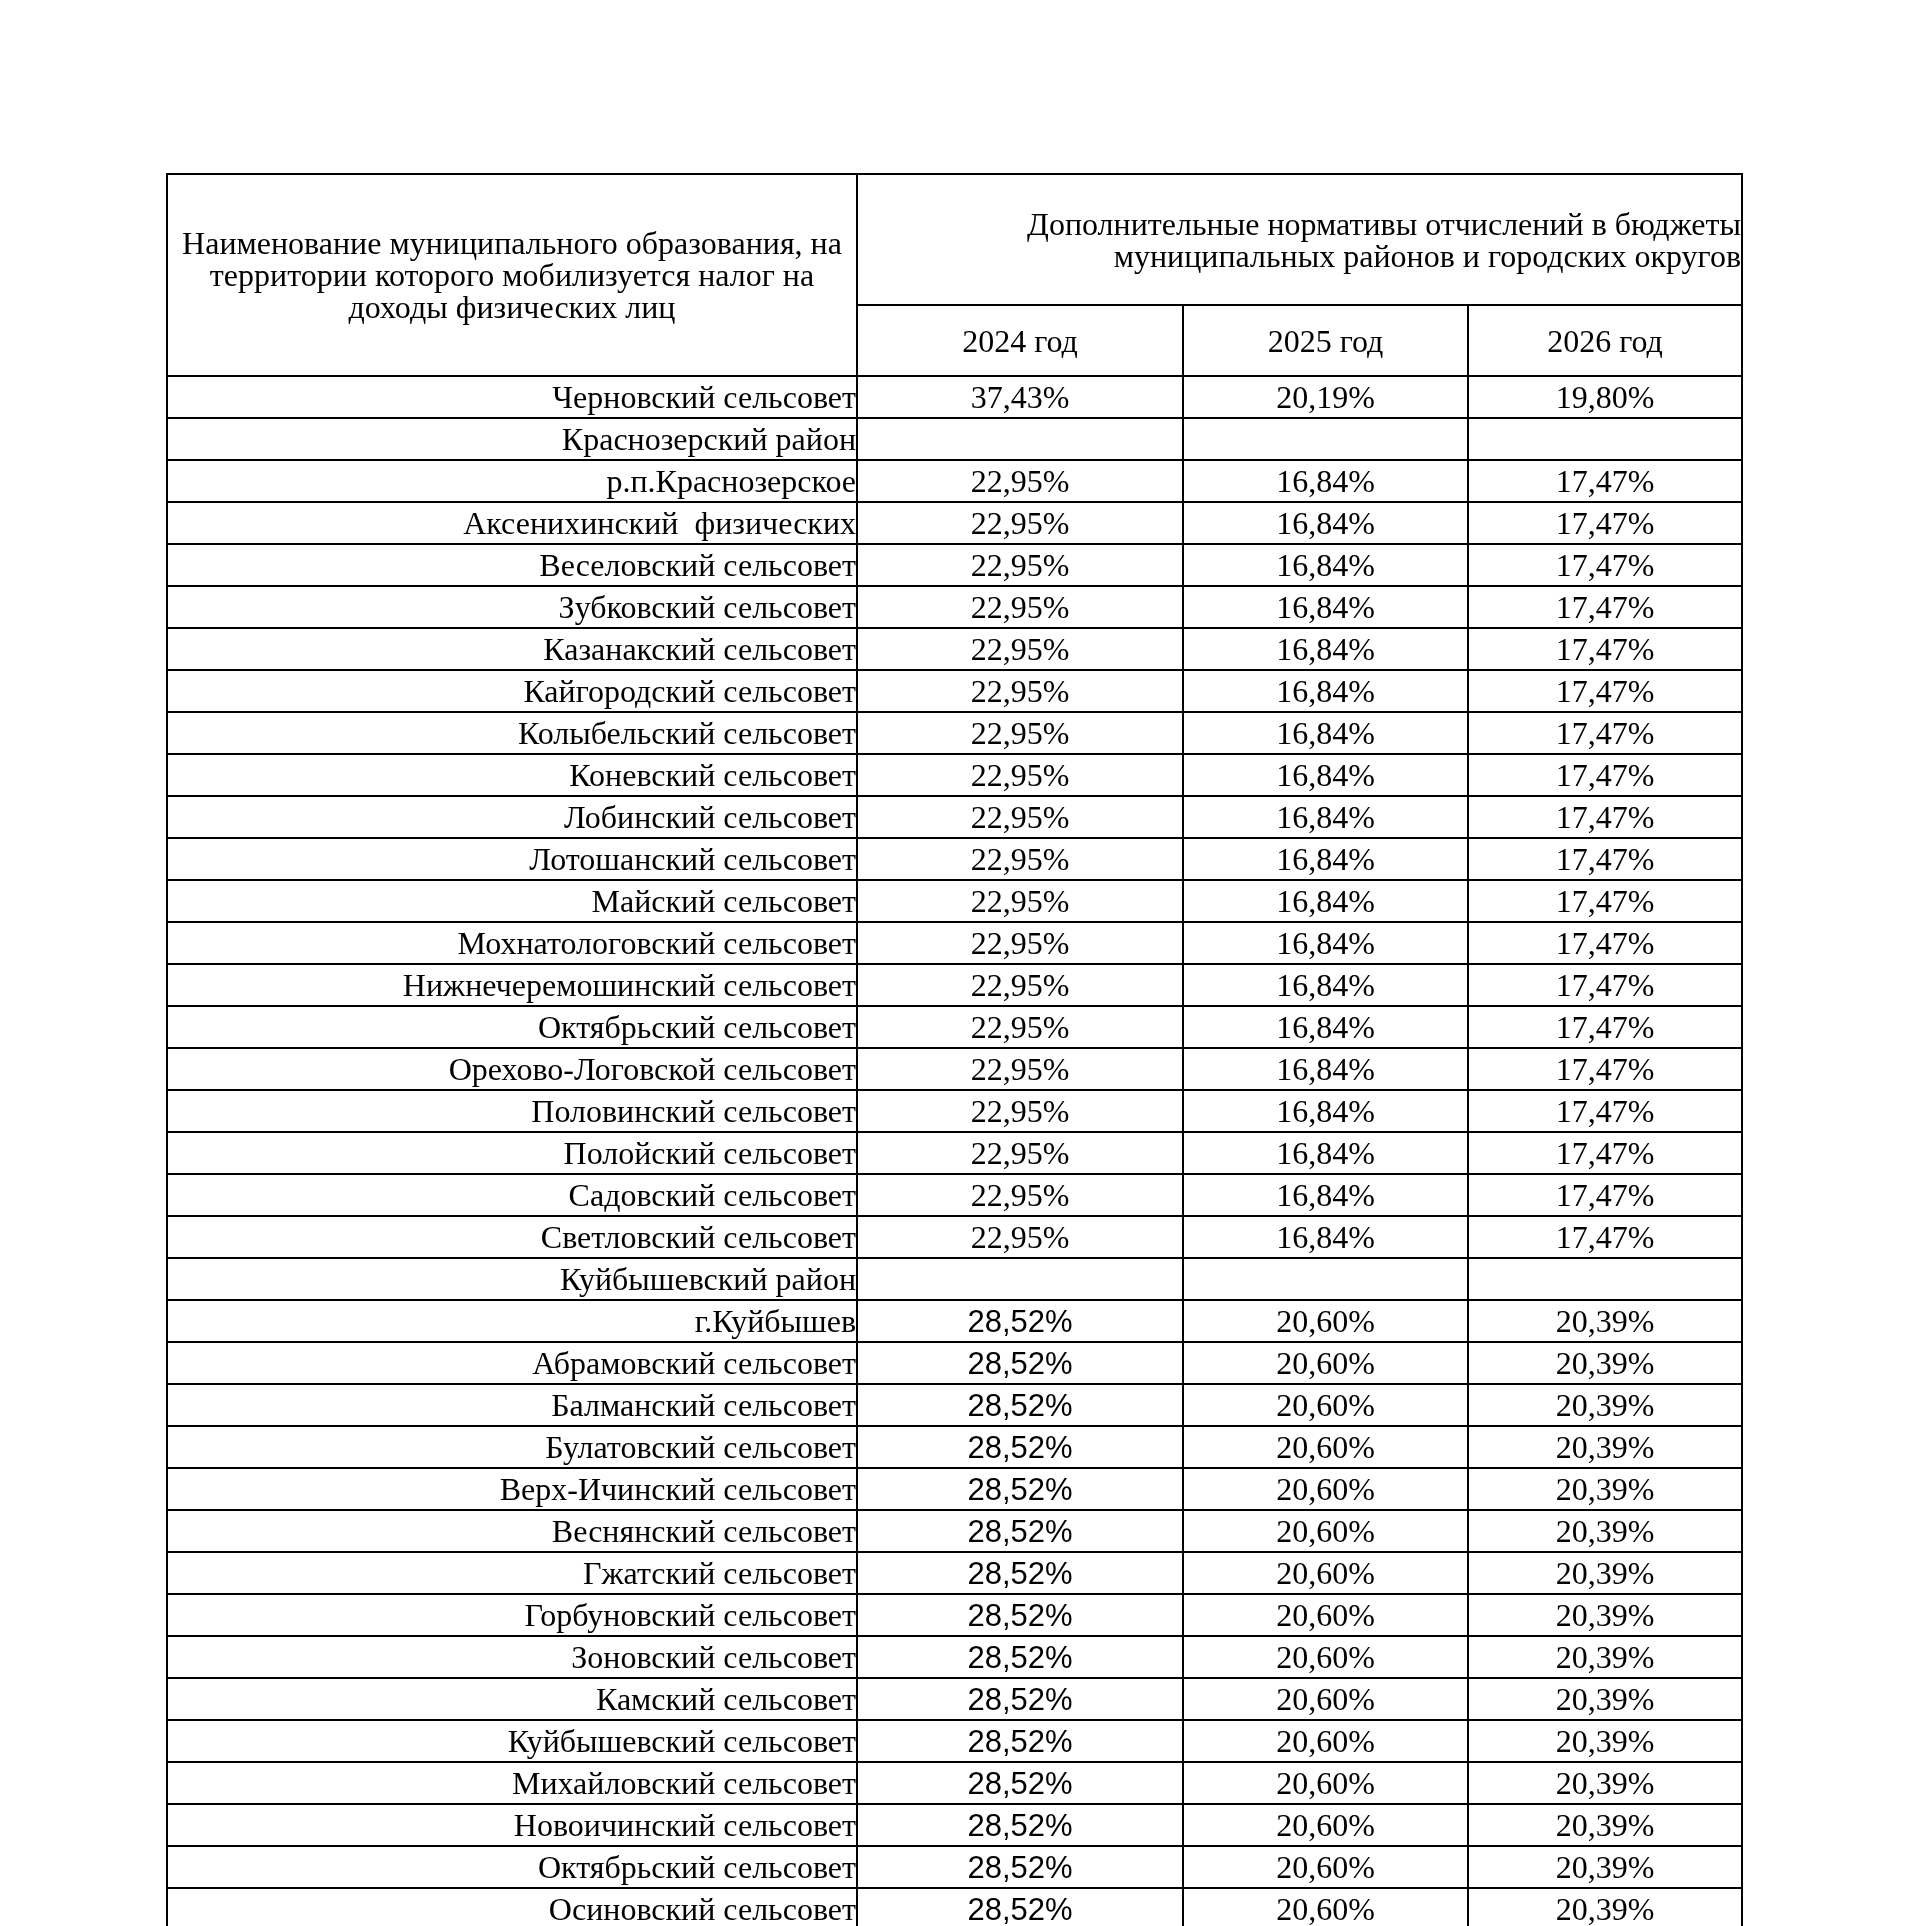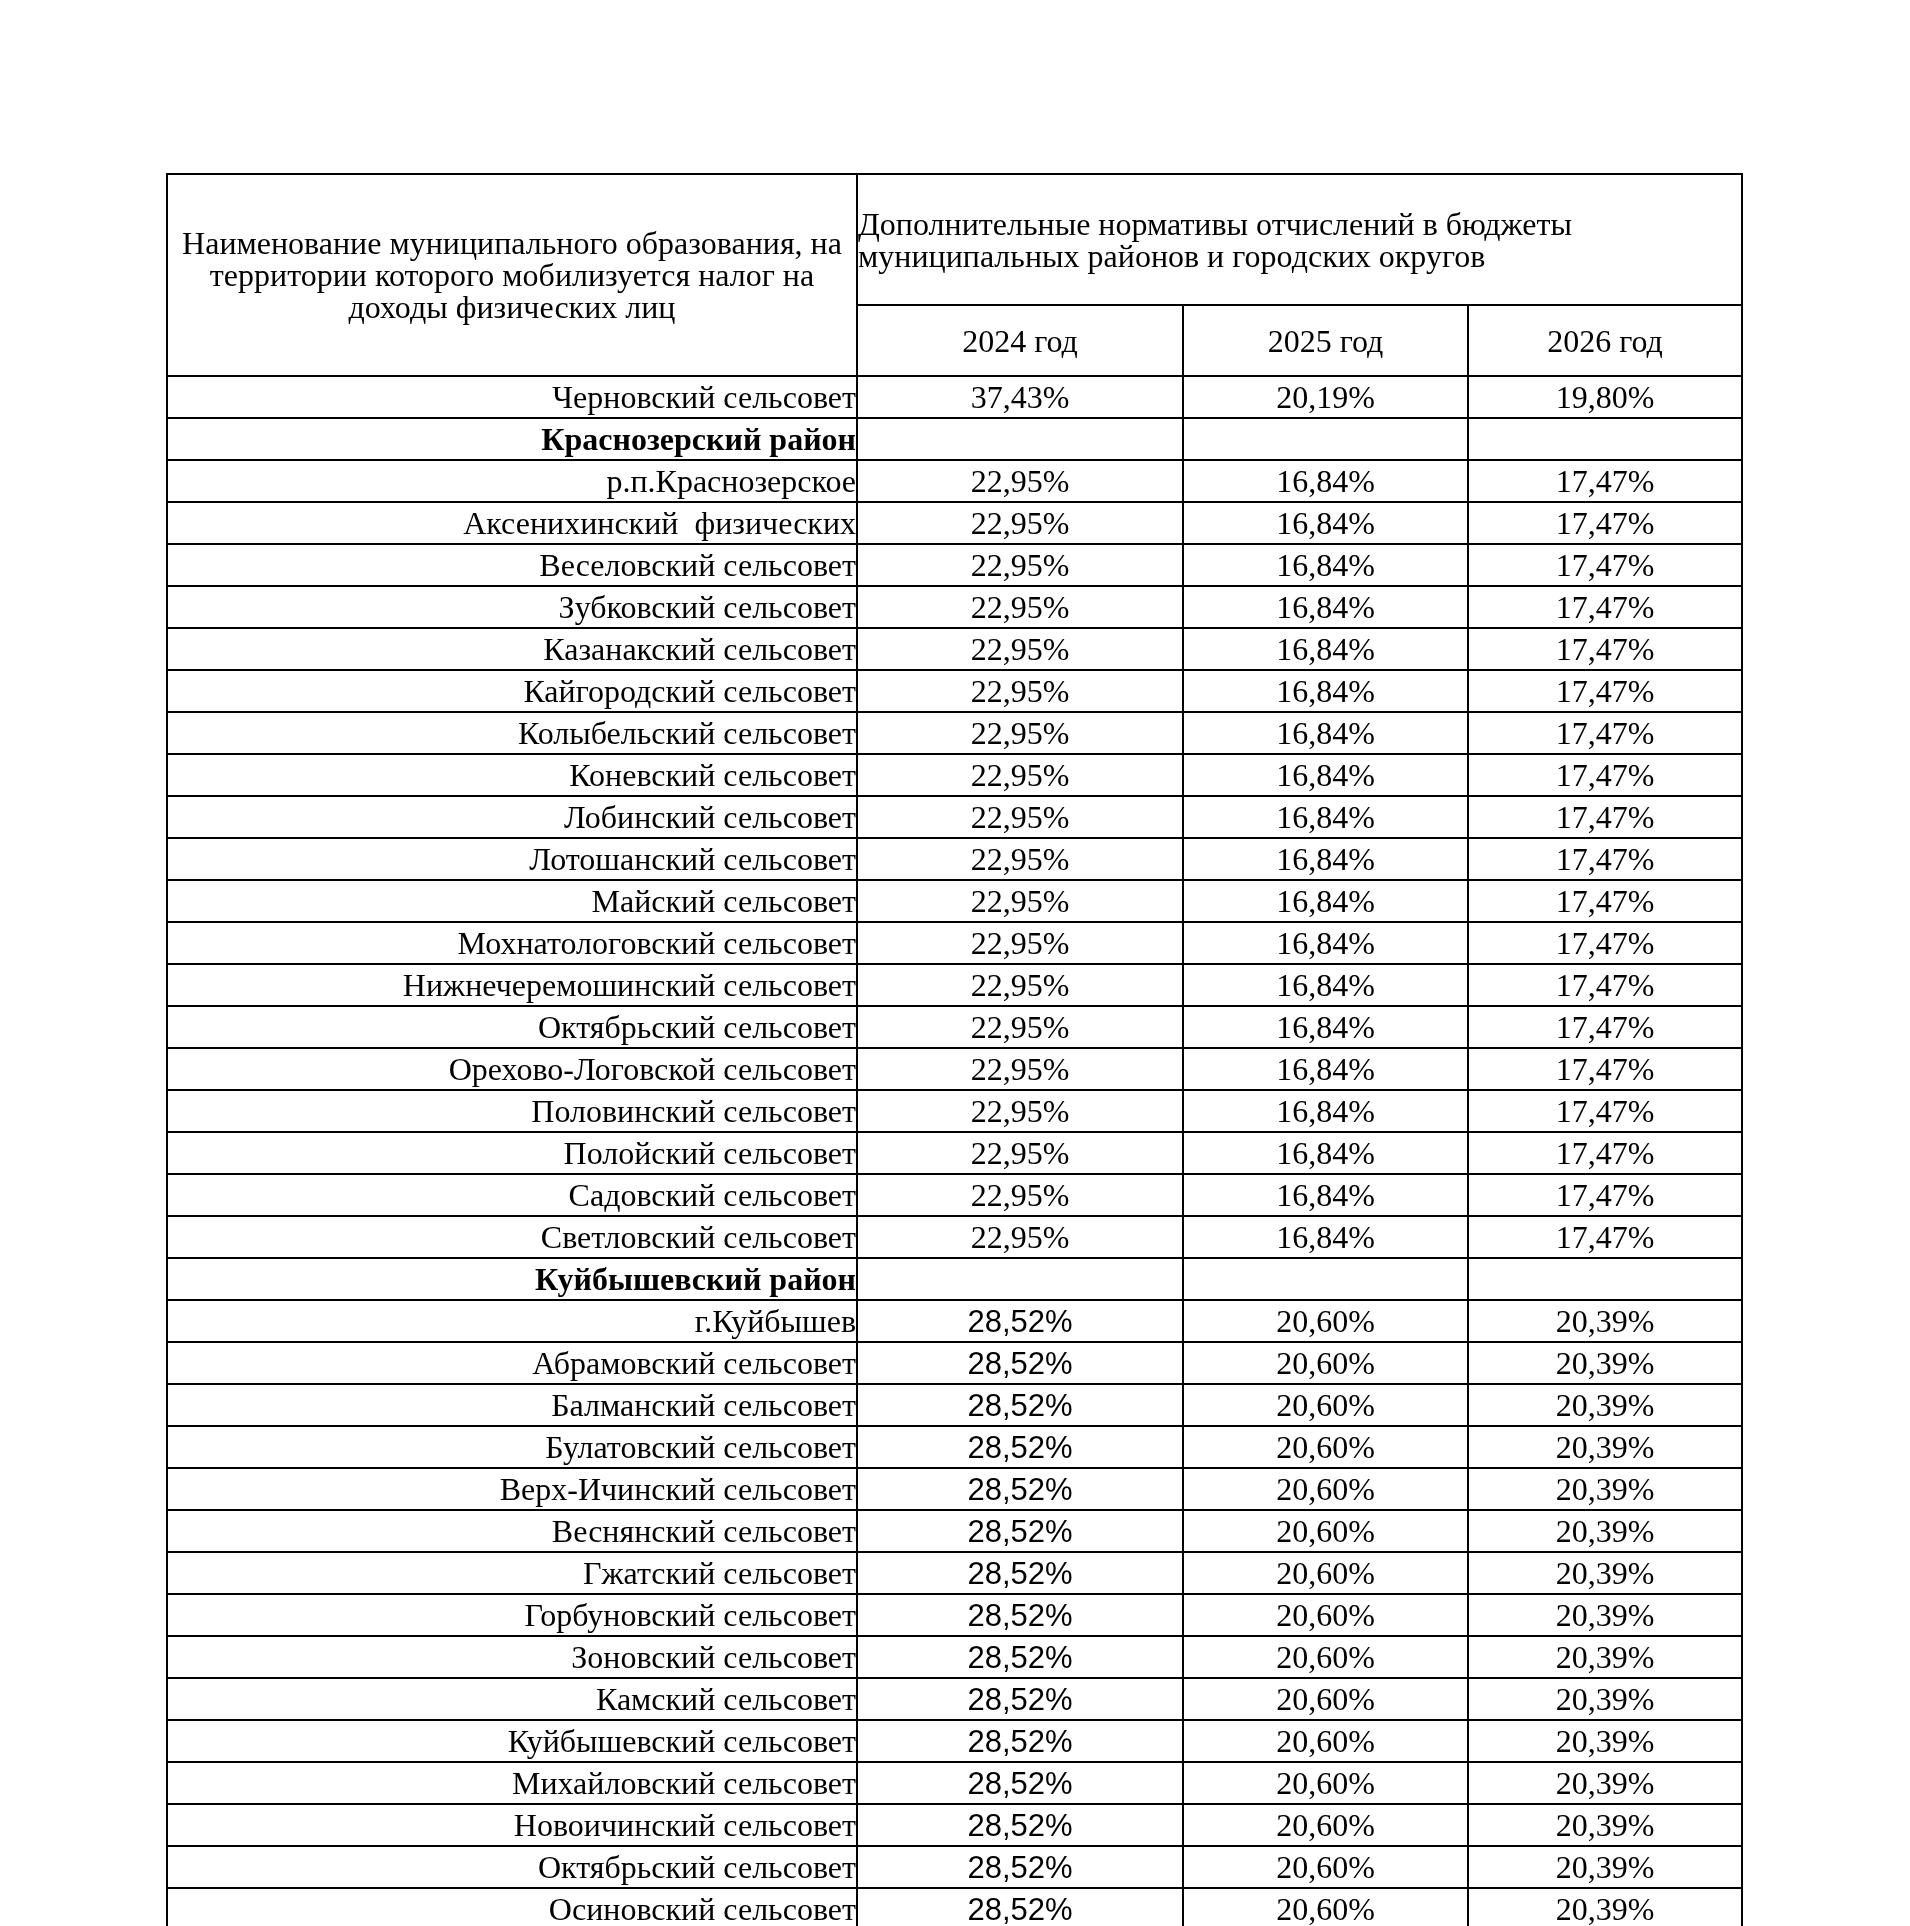--- a/index.html
+++ b/index.html
@@ -11,27 +11,27 @@
   }
   table.norms col.c-name { width: 690px; }
   table.norms col.c-y1 { width: 326px; }
   table.norms col.c-y2 { width: 285px; }
   table.norms col.c-y3 { width: 274px; }
   table.norms td, table.norms th {
     border: 2.3px solid #000; padding: 0; font-weight: normal;
     font-size: 32px; line-height: 1;
   }
   th.hdr-name { height: 200px; text-align: center; vertical-align: middle; font-size: 32px; line-height: 45px; padding: 0 7.7px; margin-left: 36px; }
-  th.hdr-group { height: 129px; text-align: left; vertical-align: middle; font-size: 32px; line-height: 45px; padding: 0 7.7px; }
+  th.hdr-group { height: 129px; text-align: right; vertical-align: middle; font-size: 32px; line-height: 45px; padding: 0 7.7px; }
   th.hdr-year { height: 69px; text-align: center; vertical-align: middle; }
   tr.row td { height: 40px; }
   td.name { text-align: right; padding-left: 5.4px !important; white-space: pre; }
   td.val { text-align: center; }
   td.val.sans { font-family: "Liberation Sans", "DejaVu Sans", sans-serif; font-size: 31px; margin-left: 7px; }
-  tr.district td.name { font-weight: bold; }
+  tr.district td.name { font-weight: normal; }
 </style>
 </head>
 <body>
 
 <div class="page">
   <table class="norms">
     <colgroup>
       <col class="c-name">
         <col class="c-y1">
         <col class="c-y2">

